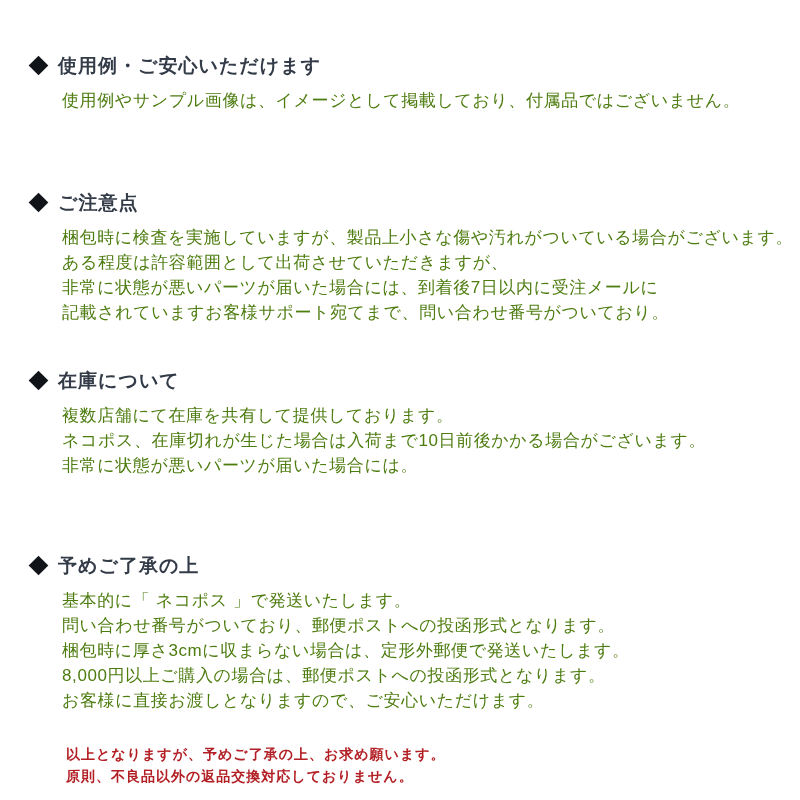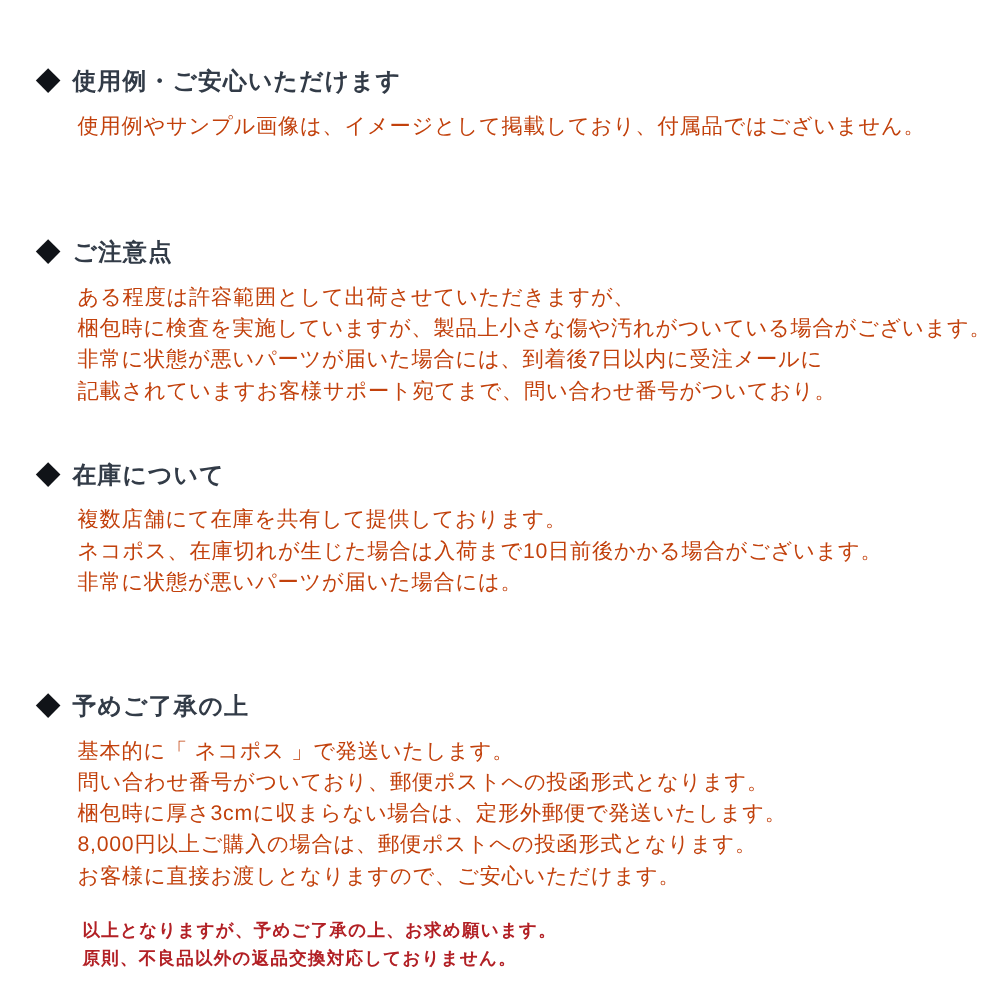--- a/index.html
+++ b/index.html
@@ -39,28 +39,28 @@
   }
   .body {
     margin: 9px 0 0 34px;
   }
   .body p {
     margin: 0;
     font-size: 17px;
     font-weight: 400;
     line-height: 25px;
     letter-spacing: 0.6px;
-    color: #c2410c;
+    color: #4d7c0f;
     white-space: nowrap;
   }
   #section-notes    { margin-top: 77px; }
   #section-stock    { margin-top: 43px; }
   #section-shipping { margin-top: 75px; }
   .notice {
-    margin: 20px 0 0 38px;
+    margin: 30px 0 0 38px;
   }
   .notice p {
     margin: 0;
     font-size: 14px;
     font-weight: 700;
     line-height: 22px;
     letter-spacing: 1px;
     color: #b22025;
     white-space: nowrap;
   }
@@ -79,22 +79,22 @@
       <p>使用例やサンプル画像は、イメージとして掲載しており、付属品ではございません。</p>
     </div>
   </section>
 
   <section class="section" id="section-notes">
     <h2 class="heading">
       <span class="diamond">◆</span>
       <span>ご注意点</span>
     </h2>
     <div class="body">
+      <p>梱包時に検査を実施していますが、製品上小さな傷や汚れがついている場合がございます。</p>
       <p>ある程度は許容範囲として出荷させていただきますが、</p>
-      <p>梱包時に検査を実施していますが、製品上小さな傷や汚れがついている場合がございます。</p>
       <p>非常に状態が悪いパーツが届いた場合には、到着後7日以内に受注メールに</p>
       <p>記載されていますお客様サポート宛てまで、問い合わせ番号がついており。</p>
     </div>
   </section>
 
   <section class="section" id="section-stock">
     <h2 class="heading">
       <span class="diamond">◆</span>
       <span>在庫について</span>
     </h2>

